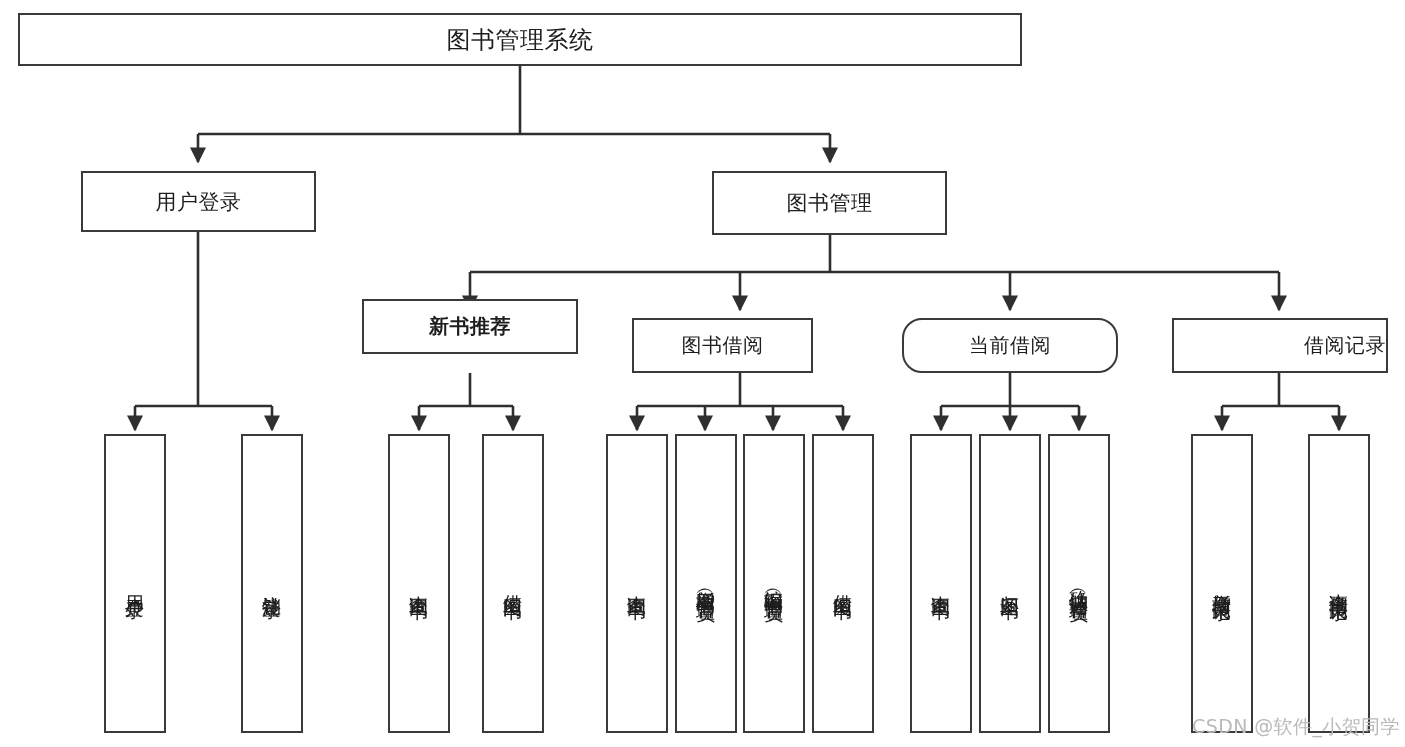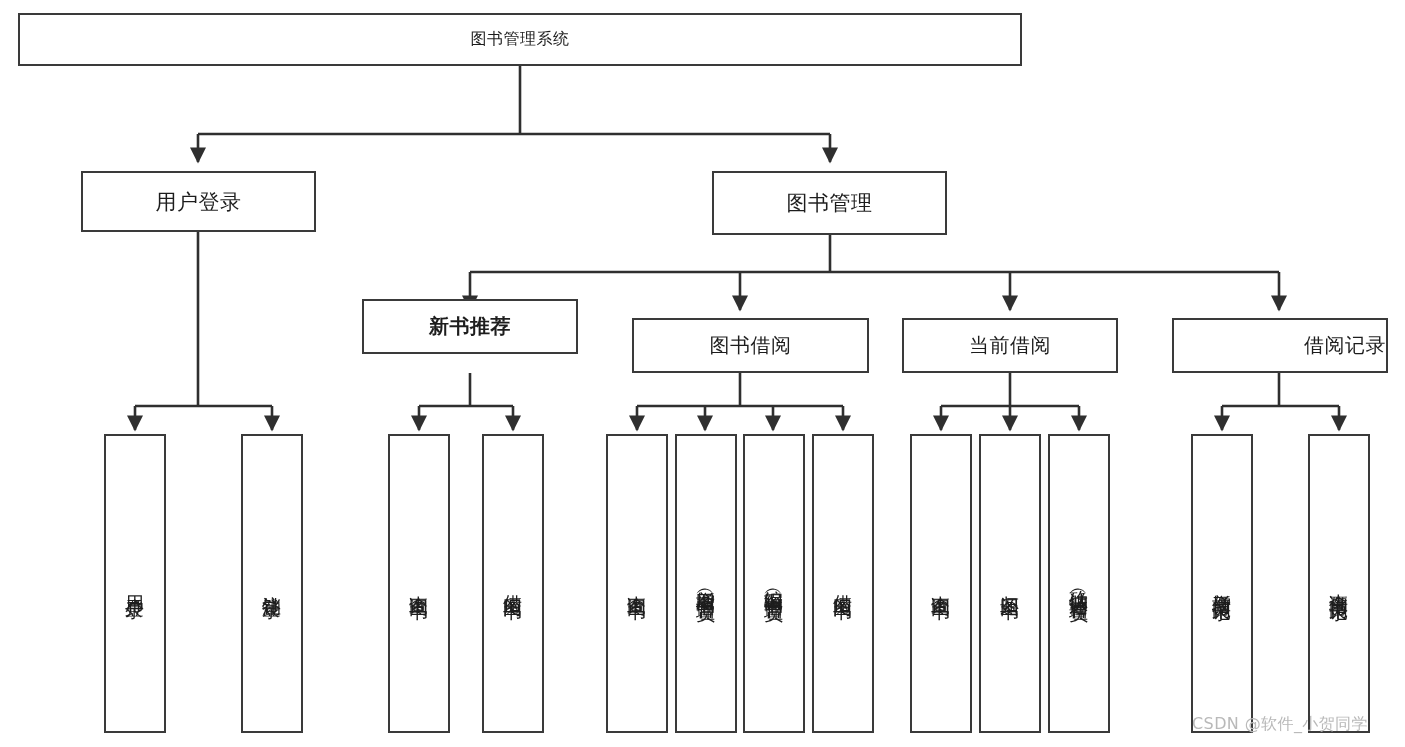--- a/index.html
+++ b/index.html
@@ -32,40 +32,40 @@
     display: flex;
     align-items: center;
     justify-content: center;
     z-index: 2;
   }
   .node .lbl {
     display: block;
     text-align: center;
     letter-spacing: 0.5px;
   }
-  .node-root .lbl { font-size: 16px; }
+  .node-root .lbl { font-size: 24px; }
   .node-l2 .lbl  { font-size: 21px; }
   .node-l3 .lbl  { font-size: 20px; }
   .node-leaf {
     align-items: center;
     justify-content: center;
   }
   .node-leaf .lbl {
     writing-mode: vertical-rl;
     text-orientation: upright;
     font-size: 19px;
     line-height: 1.22;
     letter-spacing: 2px;
     white-space: nowrap;
   }
   #watermark {
     position: absolute;
     left: 1192px;
     top: 714px;
-    font-size: 16px;
+    font-size: 19px;
     color: #b9b9b9;
     z-index: 5;
     white-space: nowrap;
     letter-spacing: 0.4px;
   }
 </style>
 </head>
 <body>
 
 <div id="canvas">
@@ -127,24 +127,24 @@
   <div class="node node-l2" style="left:81px; top:171px; width:235px; height:61px;">
     <span class="lbl">用户登录</span>
   </div>
   <div class="node node-l2" style="left:712px; top:171px; width:235px; height:64px;">
     <span class="lbl">图书管理</span>
   </div>
 
   <div class="node node-l3" style="left:362px; top:299px; width:216px; height:55px;font-weight:bold;">
     <span class="lbl">新书推荐</span>
   </div>
-  <div class="node node-l3" style="left:632px; top:318px; width:237px; height:55px;">
+  <div class="node node-l3" style="left:632px; top:318px; width:181px; height:55px;">
     <span class="lbl">图书借阅</span>
   </div>
-  <div class="node node-l3" style="left:902px; top:318px; width:216px; height:55px;">
+  <div class="node node-l3" style="left:902px; top:318px; width:216px; height:55px;border-radius:20px;">
     <span class="lbl">当前借阅</span>
   </div>
   <div class="node node-l3" style="left:1172px; top:318px; width:216px; height:55px;justify-content:flex-end;">
     <span class="lbl">借阅记录</span>
   </div>
 
   <div class="node node-leaf" style="left:104px; top:434px; width:62px; height:299px;">
     <span class="lbl">用户登录</span>
   </div>
   <div class="node node-leaf" style="left:241px; top:434px; width:62px; height:299px;">

